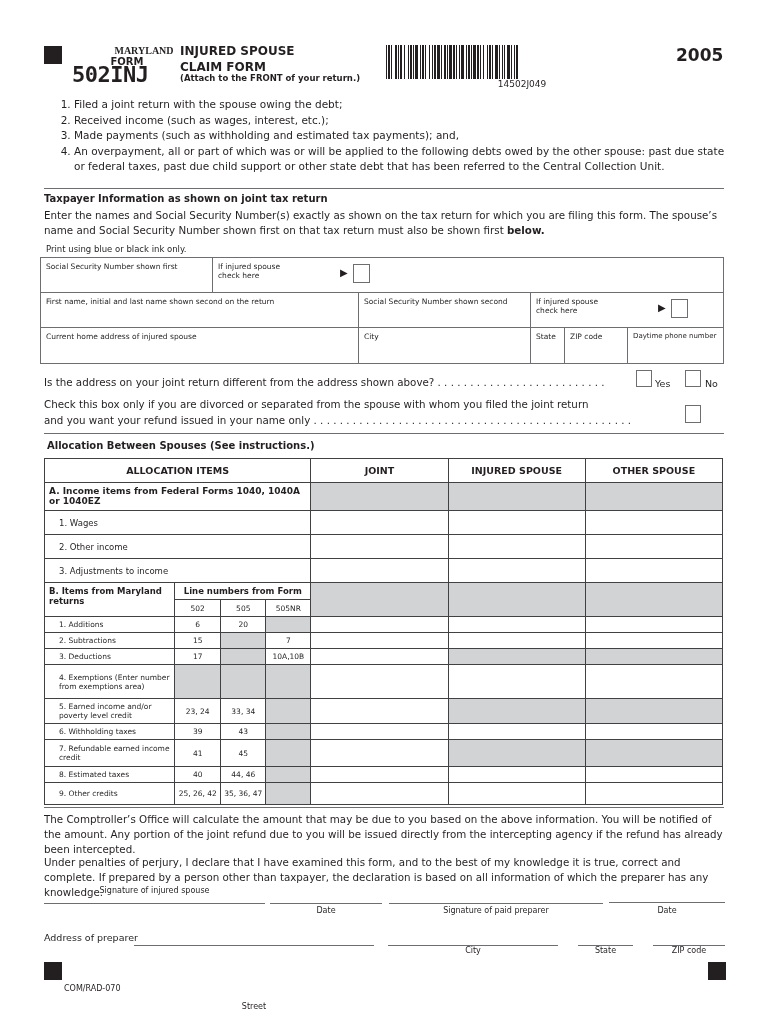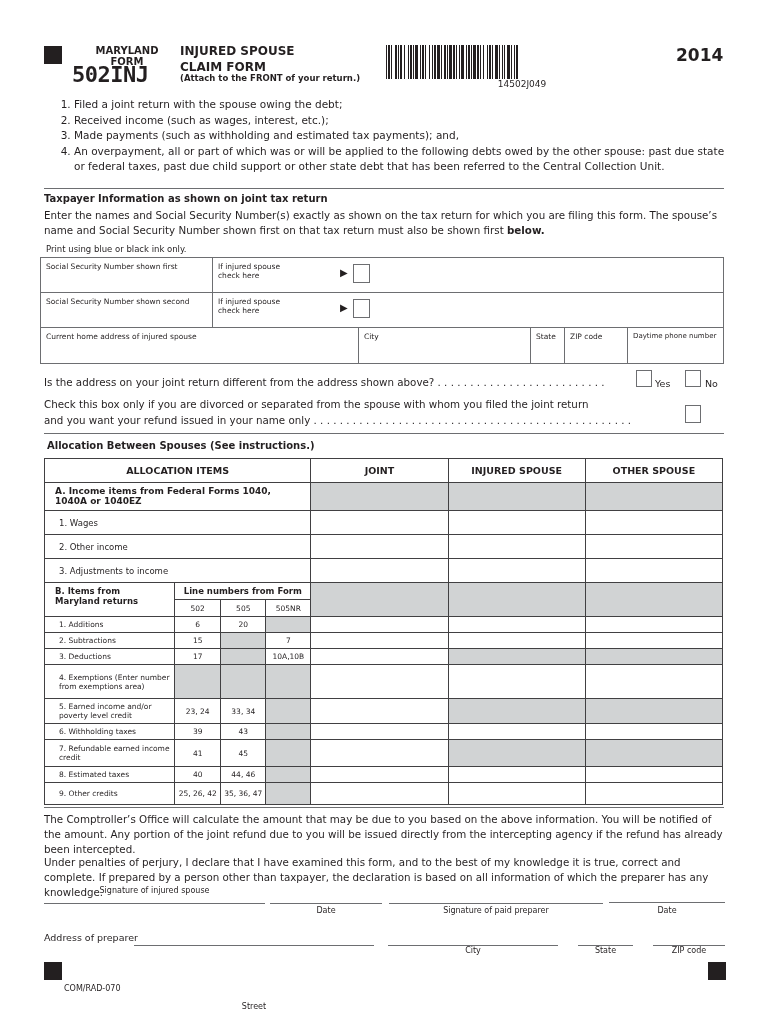--- a/index.html
+++ b/index.html
@@ -40,34 +40,34 @@
   .chk { width: 17px; height: 19px; border: 1px solid #6d6e71; background: #fff; display: inline-block; }
   .arrow { font-size: 10px; }
 
   
   table.alloc { position: absolute; left: 44px; top: 458px; width: 679px; border-collapse: collapse; }
   table.alloc td, table.alloc th { border: 1px solid #414042; padding: 0; font-size: 7.5px; }
   table.alloc th { font-size: 9.5px; font-weight: bold; height: 24px; }
   .shade { background: #d1d3d4; }
   .lbl { padding-left: 14px !important; text-align: left; }
   .num { text-align: center; }
-  .sec-hdr { font-weight: bold; font-size: 9px !important; padding: 3px 10px !important; vertical-align: top; }
+  .sec-hdr { font-weight: bold; font-size: 9px !important; padding: 3px 4px !important; vertical-align: top; }
 
   
   .sig-line { position: absolute; height: 1px; background: #6d6e71; }
   .sig-lbl { position: absolute; font-size: 8px; text-align: center; }
 </style>
 </head>
 <body>
 
 <div class="reg-mark" style="left:44px;top:46px;"></div>
 <div class="reg-mark" style="left:44px;top:962px;"></div>
 <div class="reg-mark" style="left:708px;top:962px;"></div>
 
-<div class="abs md-label" style="left:82px;top:45px;width:90px;">MARYLAND</div>
+<div class="abs md-label" style="left:99px;top:45px;width:90px;font-family:Liberation Serif, serif;">MARYLAND</div>
 <div class="abs md-label" style="left:82px;top:56px;width:90px;">FORM</div>
 <div class="abs form-num" style="left:72px;top:62px;">502INJ</div>
 <div class="abs title" style="left:180px;top:44px;">INJURED SPOUSE</div>
 <div class="abs title" style="left:180px;top:60px;">CLAIM FORM</div>
 <div class="abs attach" style="left:180px;top:73px;">(Attach to the FRONT of your return.)</div>
 
 <div class="abs" style="left:386px;top:45px;width:272px;">
   <div class="barcode" id="barcode">
       <span style="width: 1px; background: rgb(35, 31, 32);"></span>
       <span style="width: 1px; background: transparent;"></span>
@@ -153,21 +153,21 @@
       <span style="width: 1px; background: transparent;"></span>
       <span style="width: 1px; background: rgb(35, 31, 32);"></span>
       <span style="width: 2px; background: transparent;"></span>
       <span style="width: 1px; background: rgb(35, 31, 32);"></span>
       <span style="width: 1px; background: transparent;"></span>
       <span style="width: 2px; background: rgb(35, 31, 32);"></span>
       <span style="width: 1px; background: transparent;"></span>
     </div>
   <div class="barcode-num">14502J049</div>
 </div>
-<div class="abs year" style="left:676px;top:45px;">2014</div>
+<div class="abs year" style="left:676px;top:45px;">2005</div>
 
 <div class="abs req" style="left:44px;top:97px;width:690px;">
   <ol>
     <li>Filed a joint return with the spouse owing the debt;</li>
     <li>Received income (such as wages, interest, etc.);</li>
     <li>Made payments (such as withholding and estimated tax payments); and,</li>
     <li>An overpayment, all or part of which was or will be applied to the following debts owed by the other spouse: past due state or federal taxes, past due child support or other state debt that has been referred to the Central Collection Unit.</li>
   </ol>
 </div>
 <div class="hr" style="left:44px;top:188px;width:680px;"></div>
@@ -181,20 +181,21 @@
 <div class="tp-grid">
   <div class="tp-row">
     <div class="tp-cell" style="width:172px;"><span>Social Security Number shown first</span></div>
     <div class="tp-cell" style="flex:1;">
       <div style="width:80px;">If injured spouse check here</div>
       <span class="abs arrow" style="left:127px;top:9px;">▶</span>
       <span class="abs chk" style="left:140px;top:6px;"></span>
     </div>
   </div>
   <div class="tp-row">
+    <div class="tp-cell" style="width:318px;"><span>First name, initial and last name shown second on the return</span></div>
     <div class="tp-cell" style="width:172px;"><span>Social Security Number shown second</span></div>
     <div class="tp-cell" style="flex:1;">
       <div style="width:80px;">If injured spouse check here</div>
       <span class="abs arrow" style="left:127px;top:9px;">▶</span>
       <span class="abs chk" style="left:140px;top:6px;"></span>
     </div>
   </div>
   <div class="tp-row">
     <div class="tp-cell" style="width:318px;"><span>Current home address of injured spouse</span></div>
     <div class="tp-cell" style="width:172px;"><span>City</span></div>

